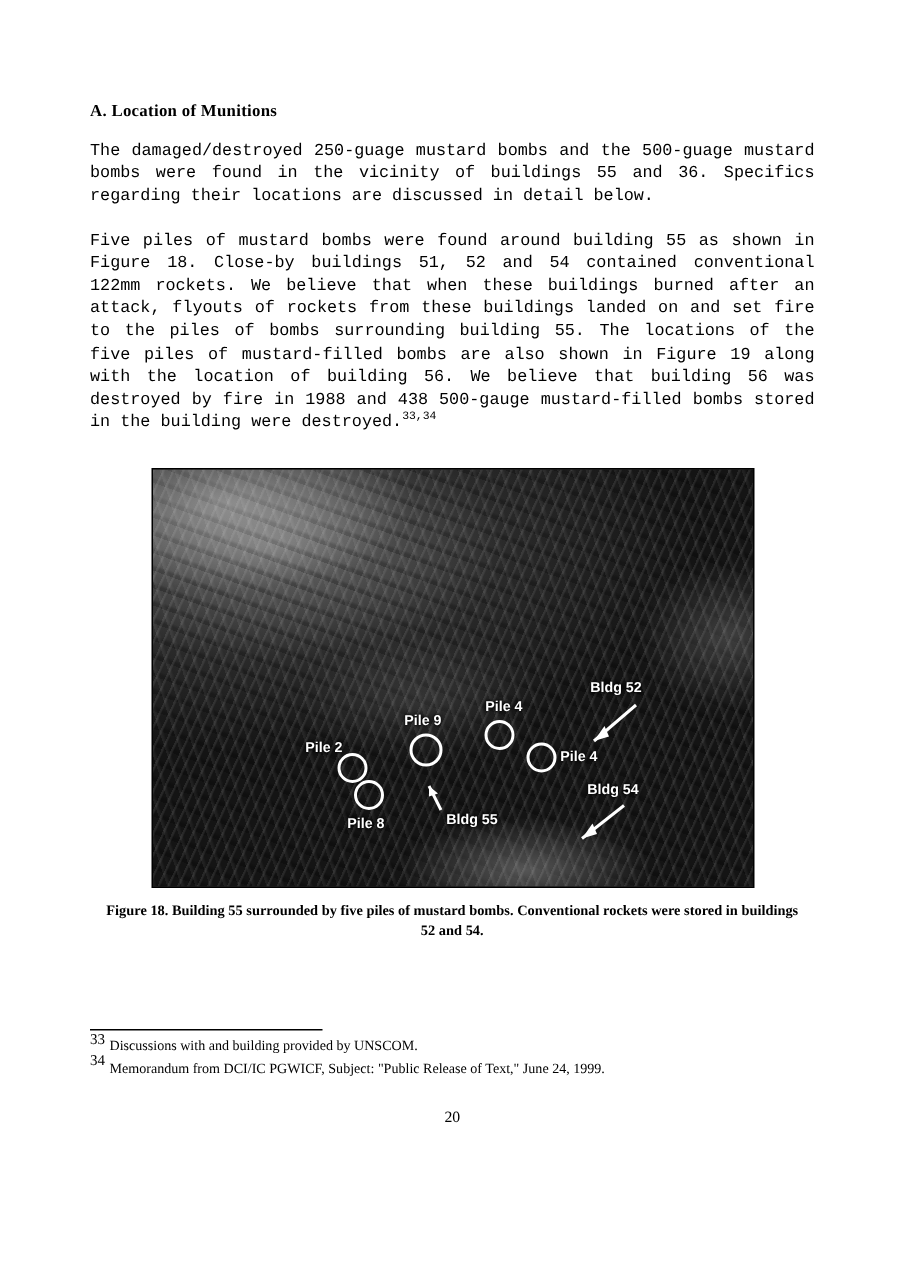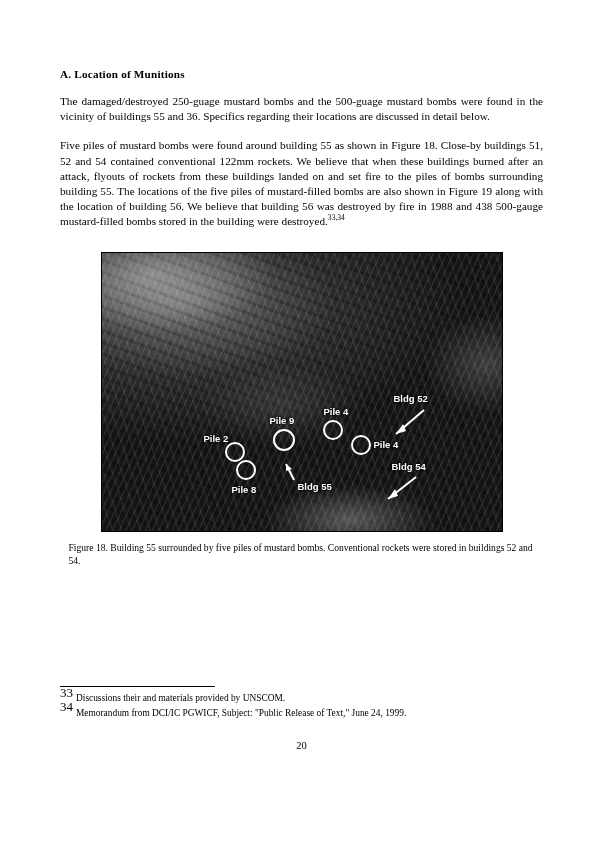--- a/index.html
+++ b/index.html
@@ -36,20 +36,21 @@
   }
   .heading.sub {
     margin-top: 20px;
     margin-bottom: 14px;
   }
   p.body-text {
     font-size: 11.2px;
     line-height: 15.2px;
     text-align: justify;
     margin: 0 0 14px 0;
+    font-family: Liberation Mono, monospace;
   }
   sup {
     font-size: 7.6px;
     vertical-align: super;
     line-height: 0;
   }
 
   
   .figure-wrap {
     margin-top: 22px;
@@ -108,23 +109,23 @@
     text-shadow: 0 0 2px #000, 0 0 3px #000;
   }
   .arrow {
     position: absolute;
     z-index: 5;
   }
   .caption {
     width: 466px;
     margin: 9px auto 12px auto;
     font-size: 9.6px;
-    font-weight: normal;
+    font-weight: bold;
     line-height: 13px;
-    text-align: left;
+    text-align: center;
   }
 
   
   .footnote-rule {
     position: absolute;
     left: 60px;
     top: 686px;
     width: 155px;
     height: 1px;
     background: #000;
@@ -134,21 +135,21 @@
     left: 60px;
     top: 692px;
     width: 483px;
   }
   .footnote {
     font-size: 9.4px;
     line-height: 13.5px;
     margin-bottom: 1px;
   }
   .footnote sup {
-    font-size: 13px;
+    font-size: 10px;
     margin-right: 3px;
   }
   .page-number {
     position: absolute;
     left: 0;
     top: 740px;
     width: 603px;
     text-align: center;
     font-size: 10.5px;
   }
@@ -207,19 +208,19 @@
       </div>
 
       <div class="caption">Figure 18.  Building 55 surrounded by five piles of mustard bombs.  Conventional rockets were stored in buildings  52 and 54.</div>
     </div>
 
   </div>
 
   <div class="footnote-rule"></div>
 
   <div class="footnotes">
-    <div class="footnote"><sup>33</sup><span>Discussions their and materials provided by UNSCOM.</span></div>
+    <div class="footnote"><sup>33</sup><span>Discussions with and building provided by UNSCOM.</span></div>
     <div class="footnote"><sup>34</sup><span>Memorandum from DCI/IC PGWICF, Subject: "Public Release of Text," June 24, 1999.</span></div>
   </div>
 
   <div class="page-number">20</div>
 
 </div>
 
 </body></html>

